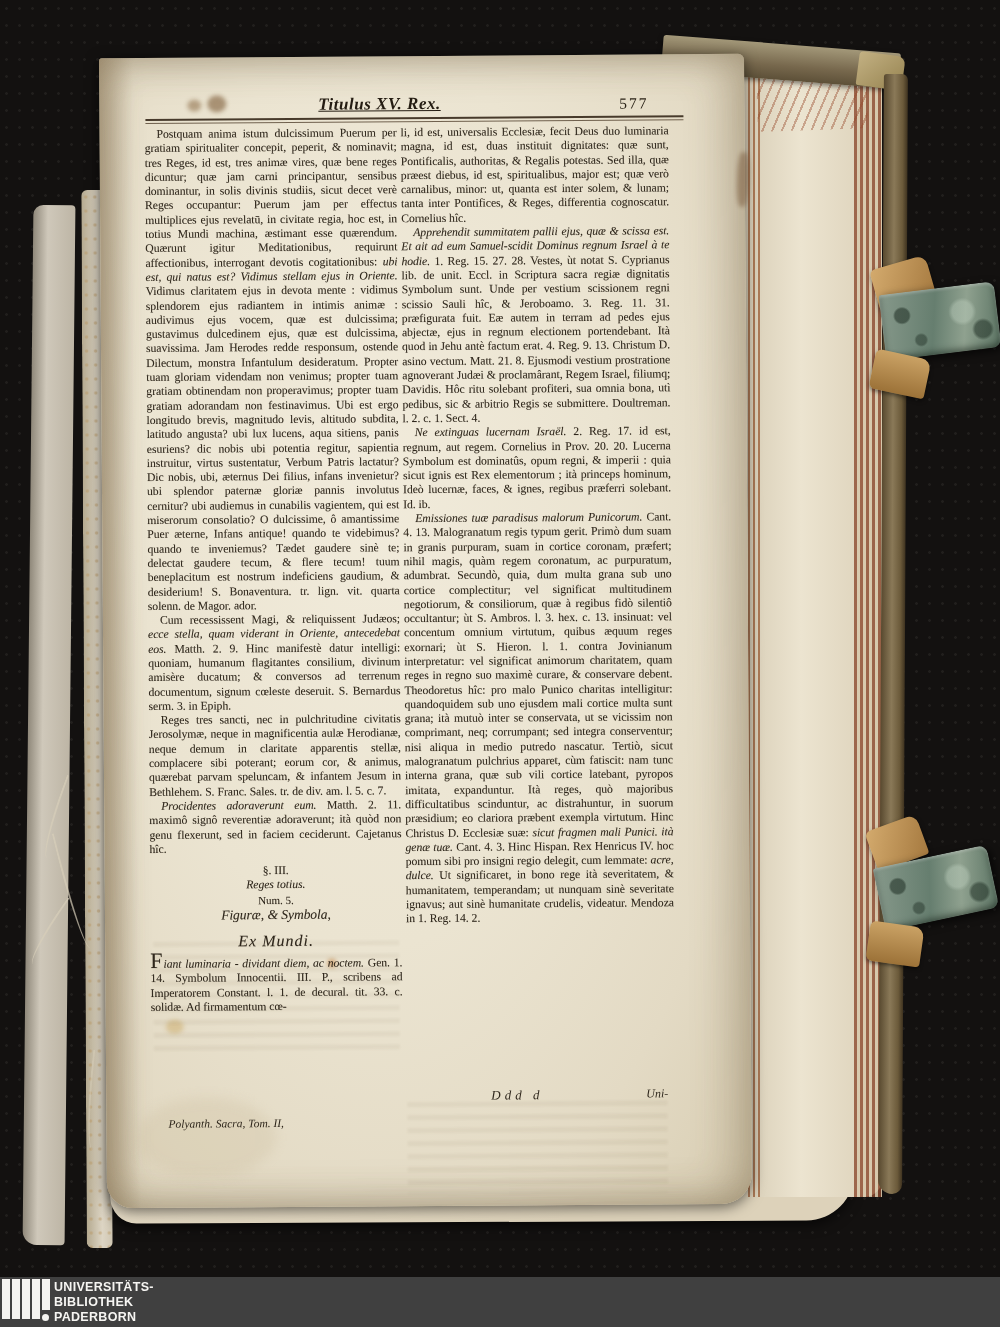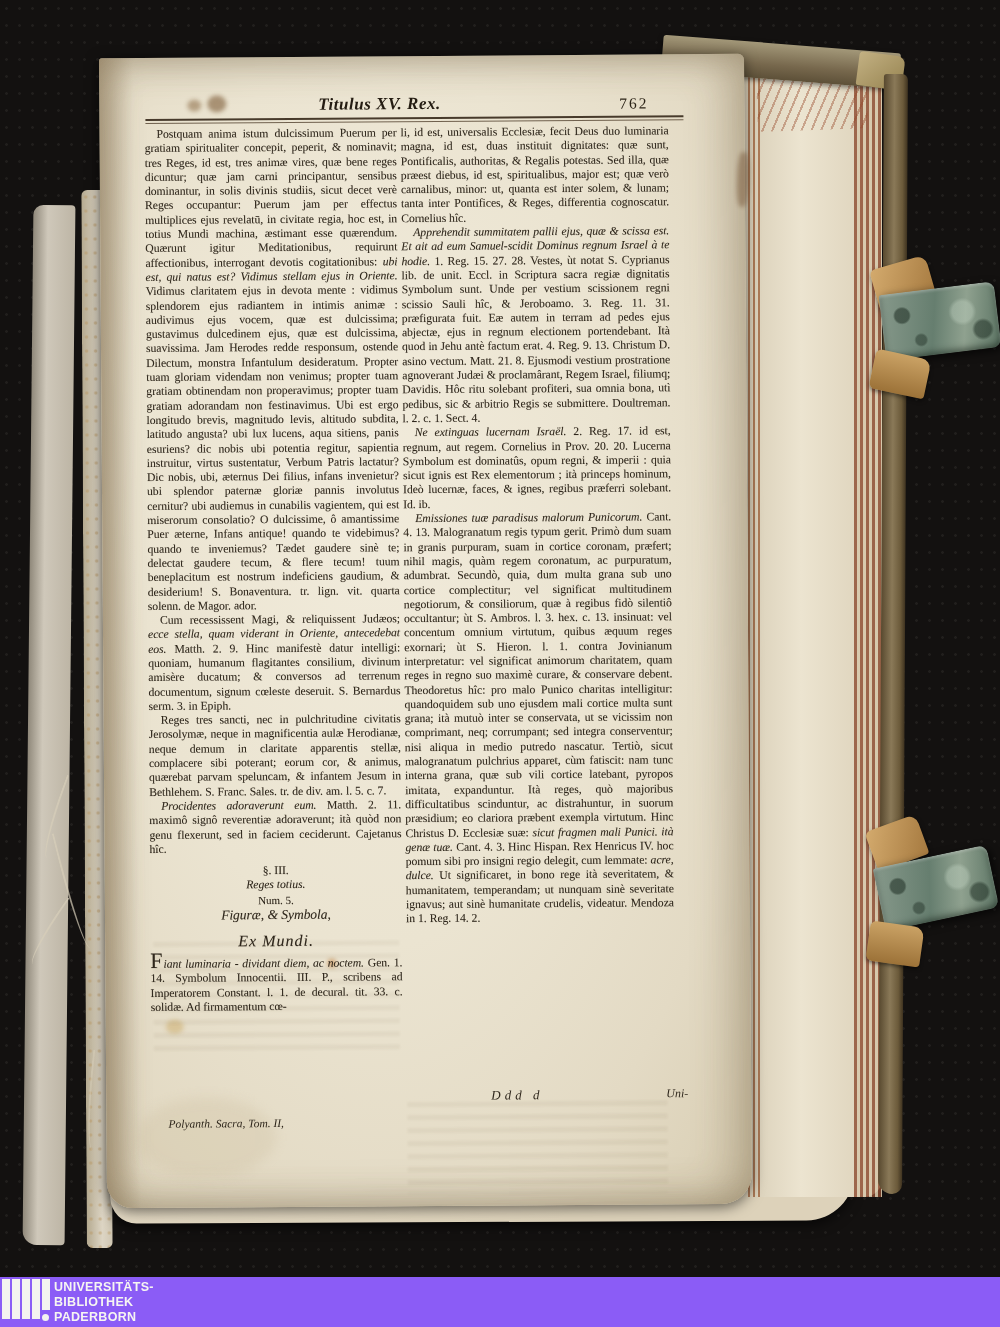--- a/index.html
+++ b/index.html
@@ -79,47 +79,47 @@
                inset 16px 0 28px rgba(110,90,60,.22),0 3px 14px rgba(0,0,0,.55);}
   .gutter-shade{position:absolute;left:0;top:0;width:34px;height:100%;
     background:linear-gradient(90deg,rgba(120,95,60,.3),rgba(120,95,60,0));}
   .stain{position:absolute;border-radius:50%;filter:blur(2px);}
   .ghost{position:absolute;opacity:.1;filter:blur(1px);
     background:repeating-linear-gradient(180deg,transparent 0 4px,rgba(95,75,45,.55) 4px 9px,transparent 9px 13px);}
 
   .rule1{position:absolute;left:46px;top:61px;width:538px;height:2px;background:#473a2b;}
   .rule2{position:absolute;left:46px;top:65px;width:538px;height:1px;background:#5a4a37;opacity:.85;}
   .running-title{position:absolute;left:219px;top:38px;font:700 italic 17px/20px "Liberation Serif",serif;
-    letter-spacing:.5px;color:#241c12;}
+    letter-spacing:.5px;color:#241c12;text-decoration:underline;}
   .page-number{position:absolute;left:520px;top:40px;font:15.5px/18px "Liberation Serif",serif;
     letter-spacing:2px;color:#2a2216;}
 
   .col{position:absolute;top:70px;font-size:11.7px;line-height:14.3px;color:#2f271c;
     text-align:justify;word-spacing:.1px;letter-spacing:-.05px;
     text-shadow:.2px .2px 0 rgba(46,38,27,.25);}
   .col-left{left:45px;width:252px;}
   .col-right{left:301px;width:268px;}
   .col p{margin:0;}
   .col p.ind{text-indent:12px;}
   .col p.cent{text-align:center;text-indent:0;}
   .col p.mt{margin-top:8px;}
   .col p.mb{margin-bottom:4px;}
   .it{font-style:italic;}
   .lg{font-size:13.5px;line-height:16px;}
   .xl{font-size:16px;line-height:19px;letter-spacing:1px;}
   .sm{font-size:11px;}
   .dc{font-size:22px;line-height:11px;font-style:normal;margin-right:1px;}
   .footline{position:absolute;left:62px;top:1028px;font-size:11.5px;color:#2f271c;margin-top:32px;}
   .gathering-sig{position:absolute;left:385px;top:1032px;font-size:13px;letter-spacing:4px;color:#2f271c;font-style:italic;}
-  .catchword{position:absolute;left:540px;top:1032px;font-size:12px;color:#2f271c;margin-left:20px;}
+  .catchword{position:absolute;left:540px;top:1032px;font-size:12px;color:#2f271c;}
   .drip{position:absolute;left:737px;top:152px;width:12px;height:55px;background:#6e4c2e;
     opacity:.45;filter:blur(2px);border-radius:40%;transform:rotate(2deg);}
 
   
-  .band{position:absolute;left:0;top:1277px;width:1000px;height:50px;background:#8b5cf6;}
+  .band{position:absolute;left:0;top:1277px;width:1000px;height:50px;background:#404040;}
   .logo{position:absolute;left:2px;top:2px;width:50px;height:46px;}
   .logo i{position:absolute;top:0;width:8px;height:40px;background:#f4f3f0;}
   .logo i.b1{left:0;} .logo i.b2{left:10px;} .logo i.b3{left:20px;} .logo i.b4{left:30px;}
   .logo i.excl{left:40px;height:31px;}
   .logo .dot{position:absolute;left:40px;top:35px;width:7px;height:7px;border-radius:50%;background:#f4f3f0;}
   .libname{position:absolute;left:54px;top:3px;font:700 12.5px/14.8px "Liberation Sans",sans-serif;
     color:#f6f5f2;letter-spacing:.3px;}
 </style>
 </head>
 <body>
@@ -148,21 +148,21 @@
     <div class="stain" style="left:60px;top:962px;width:18px;height:14px;background:#c6a052;opacity:.4;"></div>
     <div class="stain" style="left:222px;top:902px;width:9px;height:9px;background:#c07a36;opacity:.55;"></div>
     <div class="stain" style="left:30px;top:1040px;width:140px;height:80px;background:#cdbfa0;opacity:.3;filter:blur(6px);"></div>
 
     <div class="ghost" style="left:48px;top:880px;width:246px;height:118px;"></div>
     <div class="ghost" style="left:301px;top:1042px;width:260px;height:96px;"></div>
 
     <div class="rule1"></div>
     <div class="rule2"></div>
     <span class="running-title">Titulus XV. Rex.</span>
-    <span class="page-number">762</span>
+    <span class="page-number">577</span>
 
     <div class="col col-left">
         <p class="ind"><span>Postquam anima istum dulcissimum Puerum per gratiam spiritualiter concepit, peperit, &amp; nominavit; tres Reges, id est, tres animæ vires, quæ bene reges dicuntur; quæ jam carni principantur, sensibus dominantur, in solis divinis studiis, sicut decet verè Reges occupantur: Puerum jam per effectus multiplices ejus revelatū, in civitate regia, hoc est, in totius Mundi machina, æstimant esse quærendum. Quærunt igitur Meditationibus, requirunt affectionibus, interrogant devotis cogitationibus: </span><span class="it">ubi est, qui natus est? Vidimus stellam ejus in Oriente.</span><span> Vidimus claritatem ejus in devota mente : vidimus splendorem ejus radiantem in intimis animæ : audivimus ejus vocem, quæ est dulcissima; gustavimus dulcedinem ejus, quæ est dulcissima, suavissima. Jam Herodes redde responsum, ostende Dilectum, monstra Infantulum desideratum. Propter tuam gloriam videndam non venimus; propter tuam gratiam obtinendam non properavimus; propter tuam gratiam adorandam non festinavimus. Ubi est ergo longitudo brevis, magnitudo levis, altitudo subdita, latitudo angusta? ubi lux lucens, aqua sitiens, panis esuriens? dic nobis ubi potentia regitur, sapientia instruitur, virtus sustentatur, Verbum Patris lactatur? Dic nobis, ubi, æternus Dei filius, infans invenietur? ubi splendor paternæ gloriæ pannis involutus cernitur? ubi audiemus in cunabilis vagientem, qui est miserorum consolatio? O dulcissime, ô amantissime Puer æterne, Infans antique! quando te videbimus? quando te inveniemus? Tædet gaudere sinè te; delectat gaudere tecum, &amp; flere tecum! tuum beneplacitum est nostrum indeficiens gaudium, &amp; desiderium! S. Bonaventura. tr. lign. vit. quarta solenn. de Magor. ador.</span></p>
         <p class="ind"><span>Cum recessissent Magi, &amp; reliquissent Judæos; </span><span class="it">ecce stella, quam viderant in Oriente, antecedebat eos.</span><span> Matth. 2. 9. Hinc manifestè datur intelligi: quoniam, humanum flagitantes consilium, divinum amisère ducatum; &amp; conversos ad terrenum documentum, signum cœleste deseruit. S. Bernardus serm. 3. in Epiph.</span></p>
         <p class="ind"><span>Reges tres sancti, nec in pulchritudine civitatis Jerosolymæ, neque in magnificentia aulæ Herodianæ, neque demum in claritate apparentis stellæ, complacere sibi poterant; eorum cor, &amp; animus, quærebat parvam speluncam, &amp; infantem Jesum in Bethlehem. S. Franc. Sales. tr. de div. am. l. 5. c. 7.</span></p>
         <p class="ind"><span class="it">Procidentes adoraverunt eum.</span><span> Matth. 2. 11. maximô signô reverentiæ adoraverunt; ità quòd non genu flexerunt, sed in faciem ceciderunt. Cajetanus hîc.</span></p>
         <p class="cent mt"><span>§. III.</span></p>
         <p class="cent"><span class="it">Reges totius.</span></p>
         <p class="cent sm"><span>Num. 5.</span></p>
         <p class="cent lg"><span class="it">Figuræ, &amp; Symbola,</span></p>

